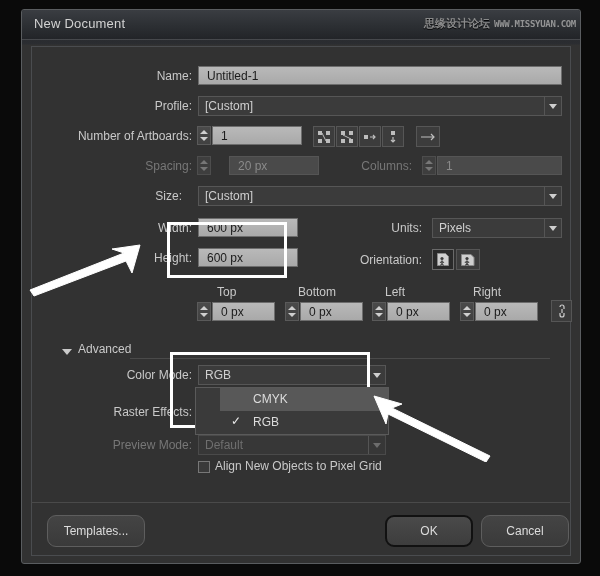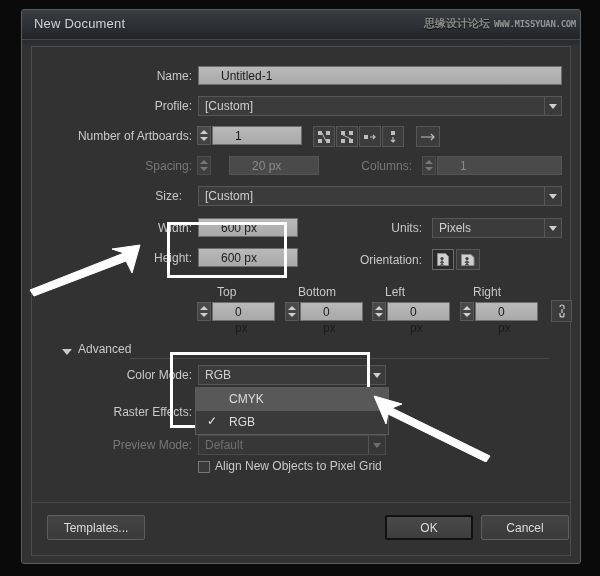--- a/index.html
+++ b/index.html
@@ -60,21 +60,21 @@
     top:3px; white-space:nowrap;
   }
   .lbl.dim{ color:#777; }
 
   
   .field{
     position:absolute; height:19px;
     background:linear-gradient(to bottom,#b9b9b9,#a9a9a9);
     border:1px solid #6d6d6d;
     color:#1b1b1b; font-size:12px;
-    padding:1px 22px; line-height:16px;
+    padding:1px 8px; line-height:16px;
   }
   .field.disabled{
     background:#4a4a4a; border:1px solid #555; color:#8a8a8a;
   }
 
   
   .combo{
     position:absolute; height:20px;
     background:#3b3b3b; border:1px solid #565656;
     color:#cfcfcf; font-size:12px; padding:2px 6px; line-height:15px;
@@ -119,42 +119,42 @@
   }
   #advLabel{ position:absolute; left:56px; top:332px; color:#cacaca; font-size:12px;}
   #advTri{ position:absolute; left:40px; top:339px; width:0;height:0;
     border-left:5px solid transparent;border-right:5px solid transparent;border-top:6px solid #cacaca;}
 
   
   #btmLine{ position:absolute; left:9px; top:492px; width:540px; height:1px; background:#4a4a4a;}
 
   
   .btn{
-    position:absolute; height:25px;
+    position:absolute; height:32px;
     background:linear-gradient(to bottom,#444,#3a3a3a);
     border:1px solid #5e5e5e; color:#dcdcdc;
     font-size:12px; display:flex;align-items:center;justify-content:center;
-    border-radius:2px;
+    border-radius:9px;
   }
   .btn.primary{ border:2px solid #111; background:linear-gradient(to bottom,#4a4a4a,#3d3d3d);}
 
   
   .hl{
     position:absolute; border:3px solid #ffffff; background:transparent; pointer-events:none;
   }
 
   
   #menu{
     position:absolute; left:173px; top:377px; width:194px;
     background:#3a3a3a; border:1px solid #5a5a5a;
     z-index:40;
   }
   #menu .mi{
     height:23px; display:flex; align-items:center;
-    font-size:12px; color:#dcdcdc; padding-left:17px; position:relative;
+    font-size:12px; color:#dcdcdc; padding-left:17px; position:relative;margin-left:24px;
   }
   #menu .mi .tx{ position:absolute; left:33px; top:4px;}
   #menu .mi.hover{ background:#585858; }
   #menu .chk{ position:absolute; left:11px; top:3px; font-size:12px; color:#e8e8e8;}
 
   
   .cbox{
     position:absolute; width:12px;height:12px;
     background:#3a3a3a;border:1px solid #777;
   }

